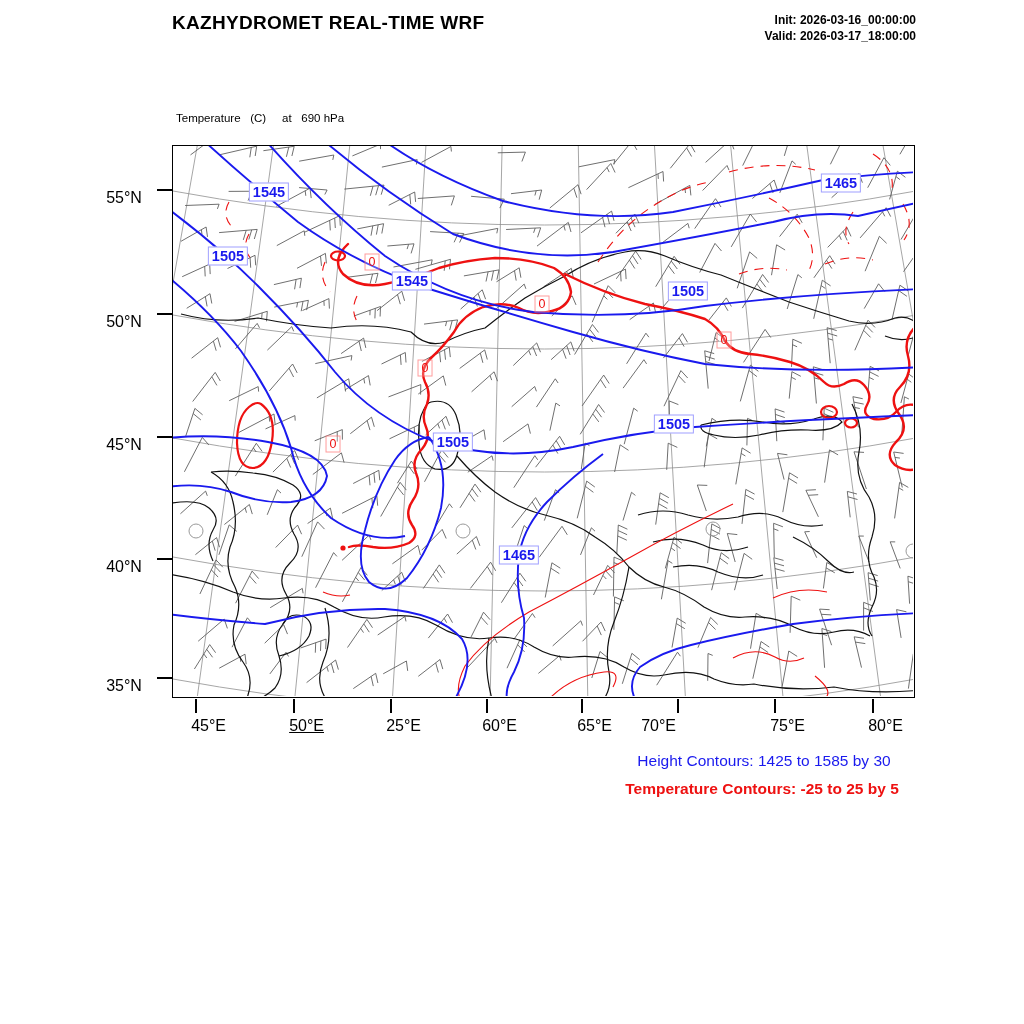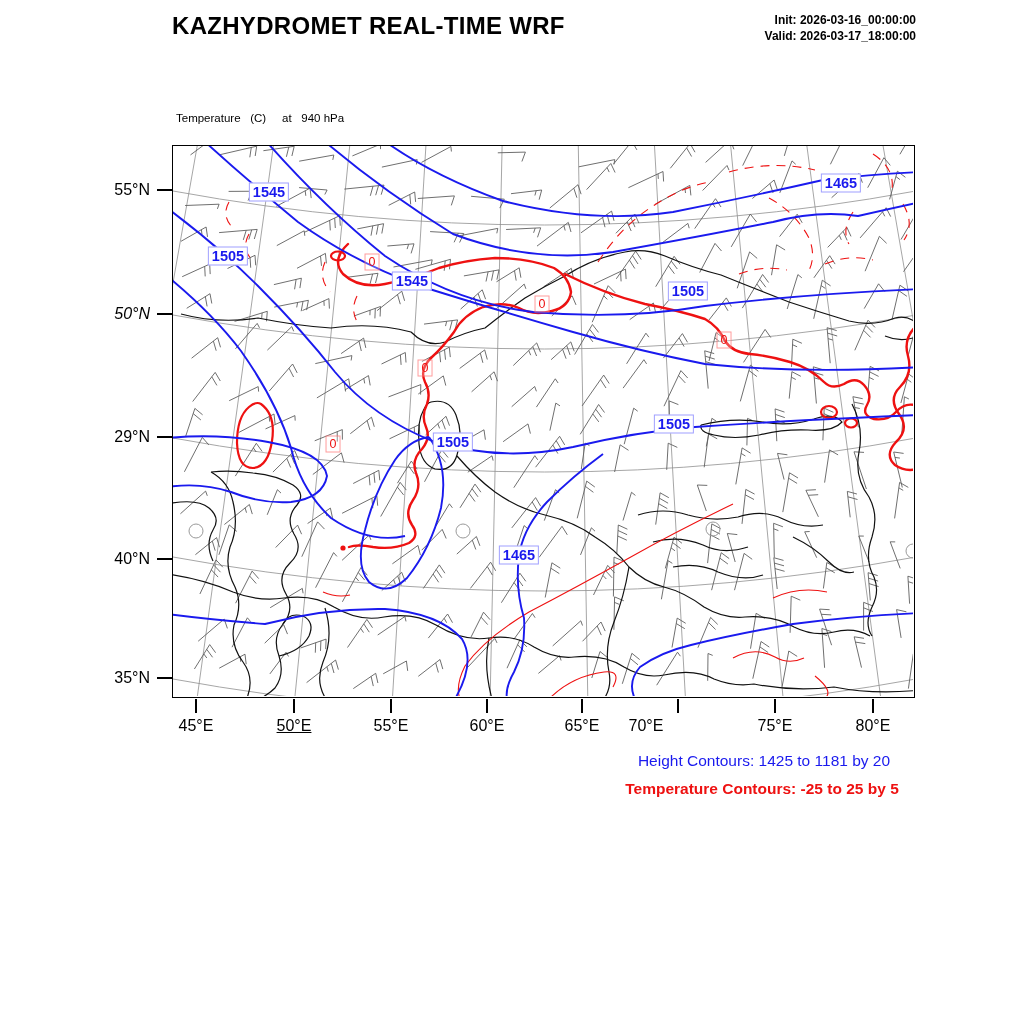--- a/index.html
+++ b/index.html
@@ -1,27 +1,27 @@
 <!DOCTYPE html>
 <html><head>
 <meta charset="utf-8">
 <style>
   html,body{margin:0;padding:0;background:#ffffff;}
   body{width:1024px;height:1024px;position:relative;overflow:hidden;
        font-family:"Liberation Sans","DejaVu Sans",sans-serif;color:#000;}
   .abs{position:absolute;}
-  #page-title{left:172px;top:12px;font-size:24px;font-weight:bold;letter-spacing:.3px;}
+  #page-title{left:172px;top:12px;font-size:19px;font-weight:bold;letter-spacing:.3px;}
   #run-info{right:108px;top:12px;text-align:right;font-size:12px;font-weight:bold;line-height:16px;}
   #var-block{left:176px;top:80px;font-size:11.5px;line-height:15.5px;white-space:pre;}
   #map-frame{left:172px;top:145px;width:743px;height:553px;border:1.8px solid #000;box-sizing:border-box;background:#fff;}
   #map-svg{position:absolute;left:0;top:0;}
   .ytick{position:absolute;width:15px;height:2px;background:#000;left:157px;}
-  .ylab{position:absolute;width:52px;text-align:right;font-size:16px;left:98px;}
+  .ylab{position:absolute;width:52px;text-align:center;font-size:16px;left:98px;margin-top:8px;}
   .xtick{position:absolute;width:2px;height:14px;background:#000;top:699px;}
-  .xlab{position:absolute;width:60px;text-align:center;font-size:16px;top:717px;}
+  .xlab{position:absolute;width:60px;text-align:right;font-size:16px;top:717px;}
   .hlabel{position:absolute;transform:translate(-50%,-50%);font-size:14.5px;font-weight:bold;
           color:var(--blue);background:#fff;border:1px solid rgba(80,80,255,.55);
           padding:0 3px;line-height:17px;white-space:nowrap;}
   .tlabel{position:absolute;transform:translate(-50%,-50%);font-size:12.5px;
           color:var(--red);background:rgba(255,255,255,.25);border:1px solid rgba(255,90,90,.6);
           padding:0 3px;line-height:15px;}
   #cap-height{left:764px;top:752px;transform:translateX(-50%);font-size:15.5px;color:var(--blue);white-space:nowrap;}
   #cap-temp{left:762px;top:780px;transform:translateX(-50%);font-size:15.5px;color:var(--red);white-space:nowrap;font-weight:bold;}
   .grid{stroke:var(--grid);stroke-width:.8;fill:none;}
   .geo{stroke:var(--geo);stroke-width:1.2;fill:none;}
@@ -37,44 +37,44 @@
 <body style="--blue: #1a1aee; --red: #ee1111; --grid: #8f8f8f; --geo: #111111; --barb: #5f5f5f;">
 
 <div id="page-title" class="abs">KAZHYDROMET REAL-TIME WRF</div>
 
 <div id="run-info" class="abs">
   <div>Init: 2026-03-16_00:00:00</div>
   <div>Valid: 2026-03-17_18:00:00</div>
 </div>
 
 <div id="var-block" class="abs">
-  <div>Temperature   (C)     at   940 hPa</div>
+  <div>Temperature   (C)     at   690 hPa</div>
   <div>Height   (m)     at   850 hPa</div>
   <div>Wind   (m/s)     at   850 hPa</div>
 </div>
 
 <div id="yaxis">
     <div class="ytick" style="top: 189px;"></div>
     <div class="ylab" style="top: 181px;">55°N</div>
     <div class="ytick" style="top: 313px;"></div>
-    <div class="ylab" style="top: 305px; font-style: italic;">50°N</div>
+    <div class="ylab" style="top: 305px;">50°N</div>
     <div class="ytick" style="top: 436px;"></div>
-    <div class="ylab" style="top: 428px;">29°N</div>
+    <div class="ylab" style="top: 428px;">45°N</div>
     <div class="ytick" style="top: 558px;"></div>
     <div class="ylab" style="top: 550px;">40°N</div>
     <div class="ytick" style="top: 677px;"></div>
     <div class="ylab" style="top: 669px;">35°N</div>
   </div>
 <div id="xaxis">
     <div class="xtick" style="left: 195px;"></div>
     <div class="xlab" style="left: 166px;">45°E</div>
     <div class="xtick" style="left: 293px;"></div>
     <div class="xlab" style="left: 264px; text-decoration: underline;">50°E</div>
     <div class="xtick" style="left: 390px;"></div>
-    <div class="xlab" style="left: 361px;">55°E</div>
+    <div class="xlab" style="left: 361px;">25°E</div>
     <div class="xtick" style="left: 486px;"></div>
     <div class="xlab" style="left: 457px;">60°E</div>
     <div class="xtick" style="left: 581px;"></div>
     <div class="xlab" style="left: 552px;">65°E</div>
     <div class="xtick" style="left: 677px;"></div>
     <div class="xlab" style="left: 616px;">70°E</div>
     <div class="xtick" style="left: 774px;"></div>
     <div class="xlab" style="left: 745px;">75°E</div>
     <div class="xtick" style="left: 872px;"></div>
     <div class="xlab" style="left: 843px;">80°E</div>
@@ -174,14 +174,14 @@
       <div class="hlabel" style="left: 280px; top: 296px;">1505</div>
       <div class="hlabel" style="left: 346px; top: 409px;">1465</div>
       <div class="tlabel" style="left: 199px; top: 116px;">0</div>
       <div class="tlabel" style="left: 369px; top: 158px;">0</div>
       <div class="tlabel" style="left: 551px; top: 194px;">0</div>
       <div class="tlabel" style="left: 252px; top: 222px;">0</div>
       <div class="tlabel" style="left: 160px; top: 298px;">0</div>
     </div>
 </div>
 
-<div id="cap-height" class="abs">Height Contours: 1425 to 1181 by 20</div>
+<div id="cap-height" class="abs">Height Contours: 1425 to 1585 by 30</div>
 <div id="cap-temp" class="abs">Temperature Contours: -25 to 25 by 5</div>
 
 </body></html>

